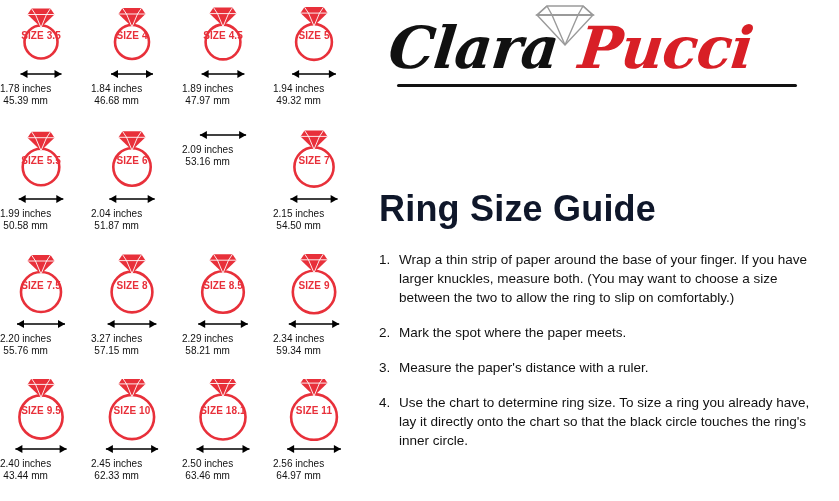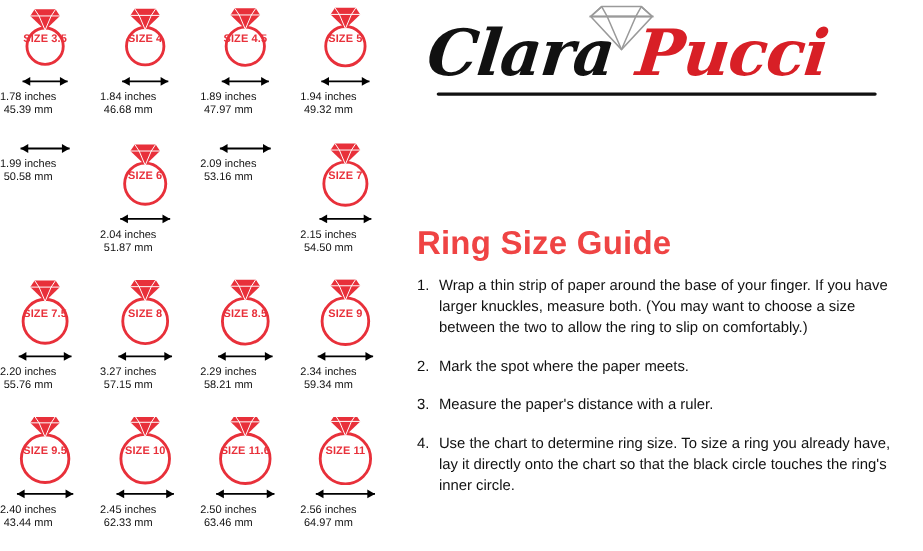--- a/index.html
+++ b/index.html
@@ -122,24 +122,24 @@
     top: 82px;
     width: 400px;
     height: 3px;
     background: #111;
     border-radius: 2px;
   }
 
   #guide-title {
     position: absolute;
     left: 14px;
-    top: 205px;
-    font-size: 30px;
+    top: 188px;
+    font-size: 36px;
     font-weight: bold;
-    color: #ef4444;
+    color: #0f172a;
     letter-spacing: 0.2px;
   }
 
   #guide-steps {
     position: absolute;
     left: 14px;
     top: 250px;
     width: 450px;
   }
   .step {
@@ -255,20 +255,34 @@
           <path d="M 19.1 7 L 62.9 7" stroke="#000" stroke-width="1.6"></path>
           <path d="M 19.1 7 l 7 -4 l 0 8 Z" fill="#000"></path>
           <path d="M 62.9 7 l -7 -4 l 0 8 Z" fill="#000"></path>
         </svg></div>
       <div class="measure-text">
         <div>1.94 inches</div>
         <div>49.32 mm</div>
       </div>
     </div>
     <div class="size-cell">
+      <div class="ring-figure">
+        <svg width="82" height="62" viewBox="0 0 82 62" class="ring-svg">
+          <circle cx="41" cy="38" r="18.3" fill="none" stroke="#e8303a" stroke-width="2.6"></circle>
+          <g>
+            <path d="M 27.5 8.7 L 31.5 2.6999999999999993 L 50.5 2.6999999999999993 L 54.5 8.7 L 41 21.7 Z" fill="#e8303a"></path>
+            <g stroke="#ffffff" stroke-width="0.9" fill="none">
+              <path d="M 27.5 8.7 L 54.5 8.7"></path>
+              <path d="M 31.5 2.6999999999999993 L 35.5 8.7 L 41 21.7"></path>
+              <path d="M 50.5 2.6999999999999993 L 46.5 8.7 L 41 21.7"></path>
+            </g>
+          </g>
+        </svg>
+        <div class="size-label">SIZE 5.5</div>
+      </div>
       <div class="arrow-row"><svg width="82" height="14" viewBox="0 0 82 14">
           <path d="M 18.7 7 L 63.3 7" stroke="#000" stroke-width="1.6"></path>
           <path d="M 18.7 7 l 7 -4 l 0 8 Z" fill="#000"></path>
           <path d="M 63.3 7 l -7 -4 l 0 8 Z" fill="#000"></path>
         </svg></div>
       <div class="measure-text">
         <div>1.99 inches</div>
         <div>50.58 mm</div>
       </div>
     </div>
@@ -489,21 +503,21 @@
           <circle cx="41" cy="38" r="22.5" fill="none" stroke="#e8303a" stroke-width="2.6"></circle>
           <g>
             <path d="M 27.5 4.5 L 31.5 -1.5 L 50.5 -1.5 L 54.5 4.5 L 41 17.5 Z" fill="#e8303a"></path>
             <g stroke="#ffffff" stroke-width="0.9" fill="none">
               <path d="M 27.5 4.5 L 54.5 4.5"></path>
               <path d="M 31.5 -1.5 L 35.5 4.5 L 41 17.5"></path>
               <path d="M 50.5 -1.5 L 46.5 4.5 L 41 17.5"></path>
             </g>
           </g>
         </svg>
-        <div class="size-label">SIZE 11.6</div>
+        <div class="size-label">SIZE 18.1</div>
       </div>
       <div class="arrow-row"><svg width="82" height="14" viewBox="0 0 82 14">
           <path d="M 14.5 7 L 67.5 7" stroke="#000" stroke-width="1.6"></path>
           <path d="M 14.5 7 l 7 -4 l 0 8 Z" fill="#000"></path>
           <path d="M 67.5 7 l -7 -4 l 0 8 Z" fill="#000"></path>
         </svg></div>
       <div class="measure-text">
         <div>2.50 inches</div>
         <div>63.46 mm</div>
       </div>

